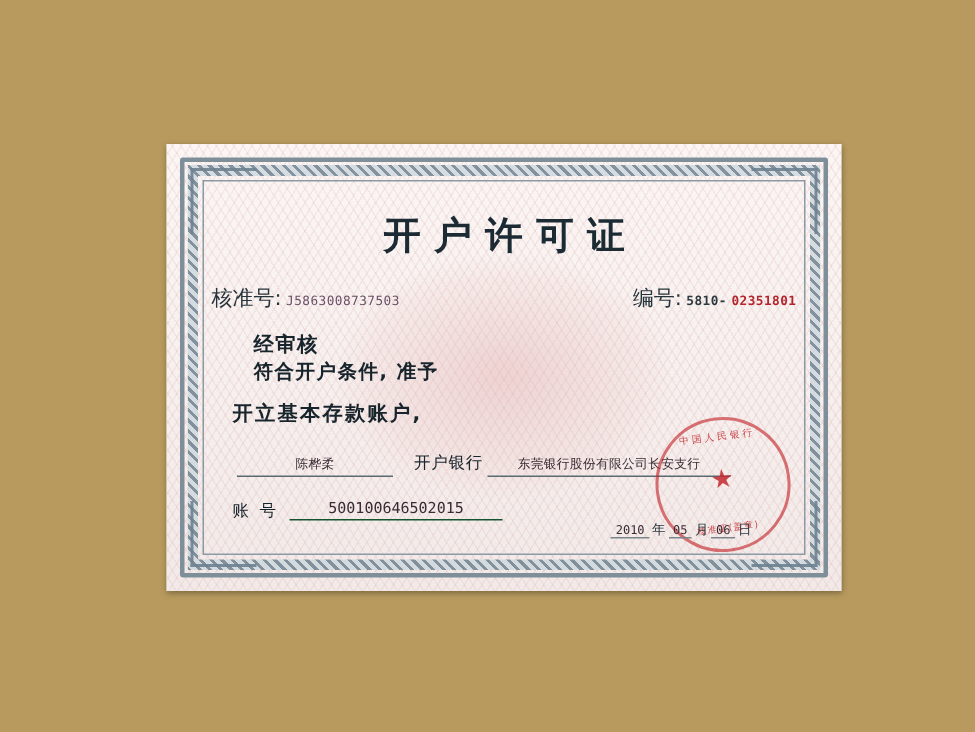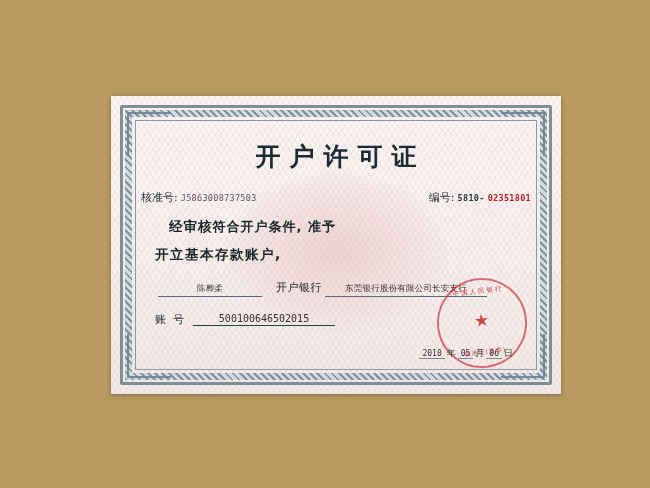--- a/index.html
+++ b/index.html
@@ -97,39 +97,40 @@
     align-items: baseline;
     margin-top: 17px;
     font-size: 9px;
     color: #2b3840;
   }
   .meta-left, .meta-right {
     display: flex;
     align-items: baseline;
     gap: 3px;
   }
-  .meta-label { font-size: 11px; color: #26333b; }
+  .meta-label { font-size: 14px; color: #26333b; }
   .meta-value {
     font-family: "DejaVu Sans Mono", "Liberation Mono", monospace;
     font-size: 8.5px;
     color: #6b4f66;
     letter-spacing: 0.3px;
   }
   .meta-value.red {
     color: #b3242c;
     font-weight: bold;
   }
   .meta-value.dark { color: #2b3840; font-weight: bold; }
 
   .body-line {
     display: flex;
     align-items: baseline;
     font-size: 12.5px;
     color: #18242b;
     margin-top: 13px;
+    flex-direction: column;
   }
   .lead {
     font-weight: bold;
     font-size: 13.5px;
     letter-spacing: 1px;
     margin-left: 28px;
   }
   .fill {
     font-size: 8.5px;
     color: #3b2c34;
@@ -229,21 +230,21 @@
   .seal-bottom {
     position: absolute;
     left: 0; right: 0; bottom: 9px;
     text-align: center;
     font-size: 6px;
     letter-spacing: 1px;
   }
   
   .date-row {
     position: absolute;
-    right: 48px;
+    right: 60px;
     bottom: 34px;
     display: flex;
     align-items: baseline;
     gap: 2px;
     font-size: 8.5px;
     color: #2b3840;
     z-index: 3;
   }
   .date-num {
     font-family: "DejaVu Sans Mono", "Liberation Mono", monospace;

